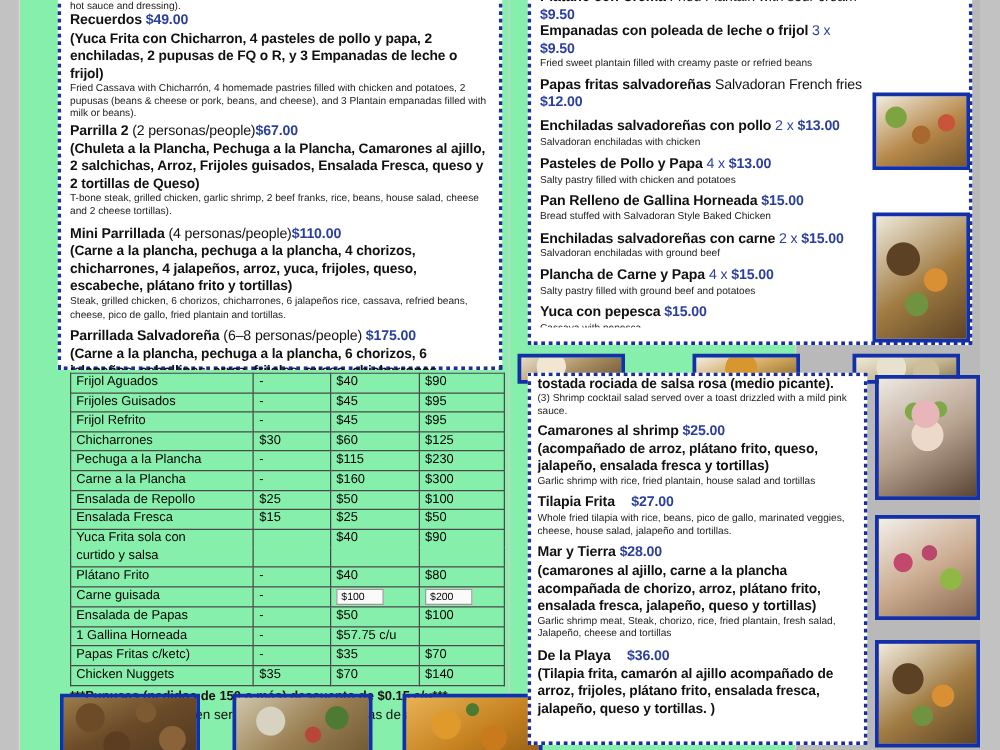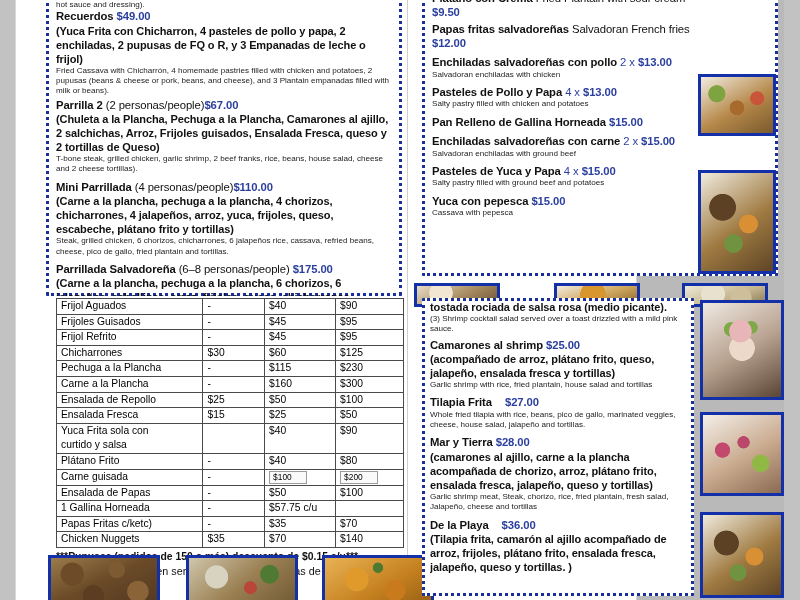--- a/index.html
+++ b/index.html
@@ -4,21 +4,21 @@
 <style>
   html,body{margin:0;padding:0;}
   body{
     width:800px;height:600px;overflow:hidden;
     background:#b9b9b9;
     font-family:"Liberation Sans", sans-serif;
     color:#000;
   }
   .page{
     position:absolute;left:16px;top:0;width:620px;height:600px;
-    background:#ffffff;
+    background:#86efac;
     box-shadow:0 0 0 1px #d8d8d8;
   }
   .gutter-left{position:absolute;left:0;top:0;width:16px;height:600px;background:#c2c2c2;}
   .gutter-right{position:absolute;right:0;top:0;width:16px;height:600px;background:#c2c2c2;}
   .seam{position:absolute;left:391px;top:0;width:1px;height:600px;background:#cfcfcf;}
 
   
   .col{position:absolute;top:0;}
   .col-left{left:6px;width:386px;}
   .col-right{left:400px;width:368px;}
@@ -312,20 +312,28 @@
     <div class="dotframe" style="left:6px;top:-56px;width:356px;height:332px;"></div>
 
     <div class="box-content" style="left:16px;top:-8px;width:260px;height:270px;">
 
       <div class="ttl">
         <span>Plátano con Crema</span>
         <span class="en">Fried Plantain with sour cream</span>
         <span class="price">$9.50</span>
       </div>
 
+      <div class="item">
+        <div class="ttl">
+          <span>Empanadas con poleada de leche o frijol</span>
+          <span class="qty">3 x</span>
+          <span class="price">$9.50</span>
+        </div>
+        <div class="en-sm">Fried sweet plantain filled with creamy paste or refried beans</div>
+      </div>
       <div class="gap"></div>
 
       <div class="item">
         <div class="ttl">
           <span>Papas fritas salvadoreñas</span>
           <span class="en">Salvadoran French fries</span>
           <span class="price">$12.00</span>
         </div>
       </div>
       <div class="gap"></div>
@@ -348,36 +356,37 @@
         </div>
         <div class="en-sm">Salty pastry filled with chicken and potatoes</div>
       </div>
       <div class="gap"></div>
 
       <div class="item">
         <div class="ttl">
           <span>Pan Relleno de Gallina Horneada</span>
           <span class="price">$15.00</span>
         </div>
+        <div class="en-sm">Bread stuffed with Salvadoran Style Baked Chicken</div>
       </div>
       <div class="gap"></div>
 
       <div class="item">
         <div class="ttl">
           <span>Enchiladas salvadoreñas con carne</span>
           <span class="qty">2 x</span>
           <span class="price">$15.00</span>
         </div>
         <div class="en-sm">Salvadoran enchiladas with ground beef</div>
       </div>
       <div class="gap"></div>
 
       <div class="item">
         <div class="ttl">
-          <span>Pasteles de Yuca y Papa</span>
+          <span>Plancha de Carne y Papa</span>
           <span class="qty">4 x</span>
           <span class="price">$15.00</span>
         </div>
         <div class="en-sm">Salty pastry filled with ground beef and potatoes</div>
       </div>
       <div class="gap"></div>
 
       <div class="item">
         <div class="ttl">
           <span>Yuca con pepesca</span>

